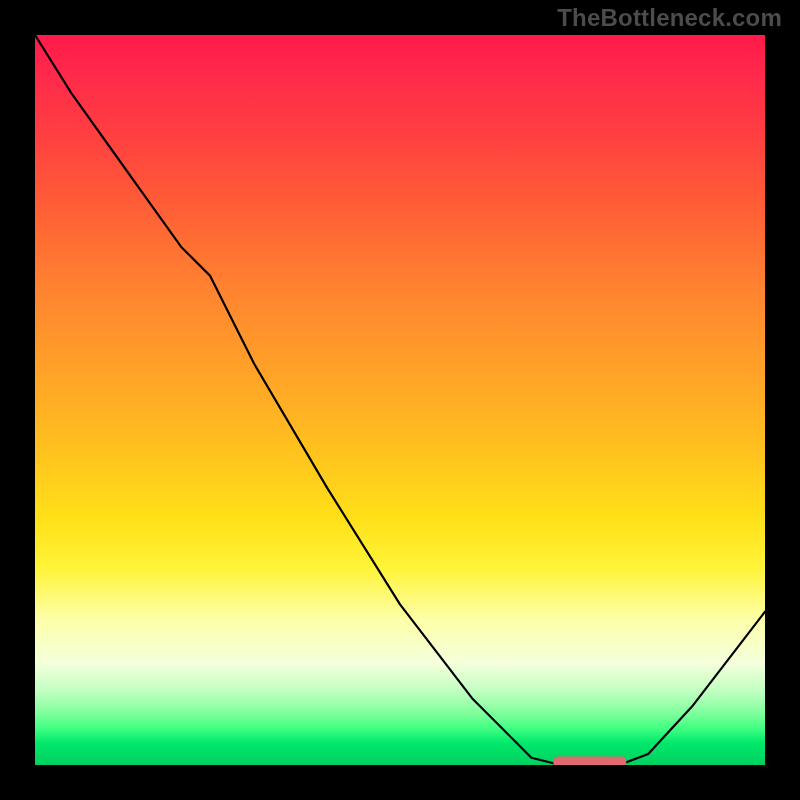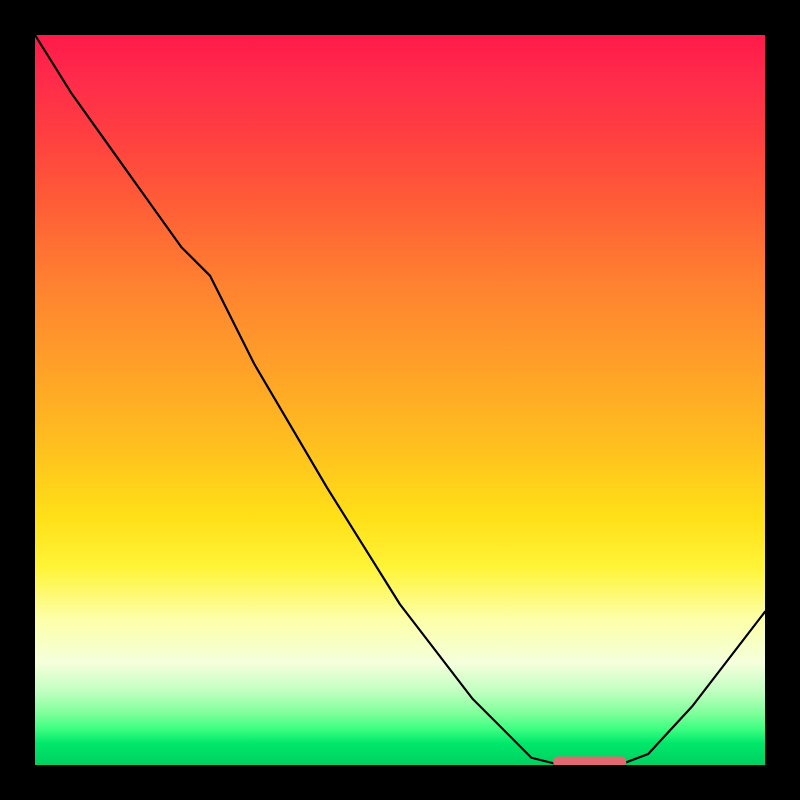--- a/index.html
+++ b/index.html
@@ -67,20 +67,21 @@
   }
   .marker {
     fill: #e06a6f;
     stroke: none;
   }
 </style>
 </head>
 <body>
 
 <div class="frame">
+  <div class="watermark">TheBottleneck.com</div>
 
   <div class="plot-area">
     <svg viewBox="0 0 730 730" preserveAspectRatio="none">
       <path id="curve-path" class="curve" d="M0.0 0.0 L36.5 58.4 L73.0 109.5 L109.5 160.6 L146.0 211.7 L175.2 240.9 L219.0 328.5 L292.0 452.6 L365.0 569.4 L438.0 664.3 L496.4 722.7 L525.6 730.0 L554.8 730.0 L584.0 730.0 L613.2 719.0 L657.0 671.6 L730.0 576.7"></path>
       <rect id="marker-rect" class="marker" rx="5" ry="5" x="518.3" y="721.4" width="73.0" height="11"></rect>
     </svg>
   </div>
 </div>
 
 </body></html>

